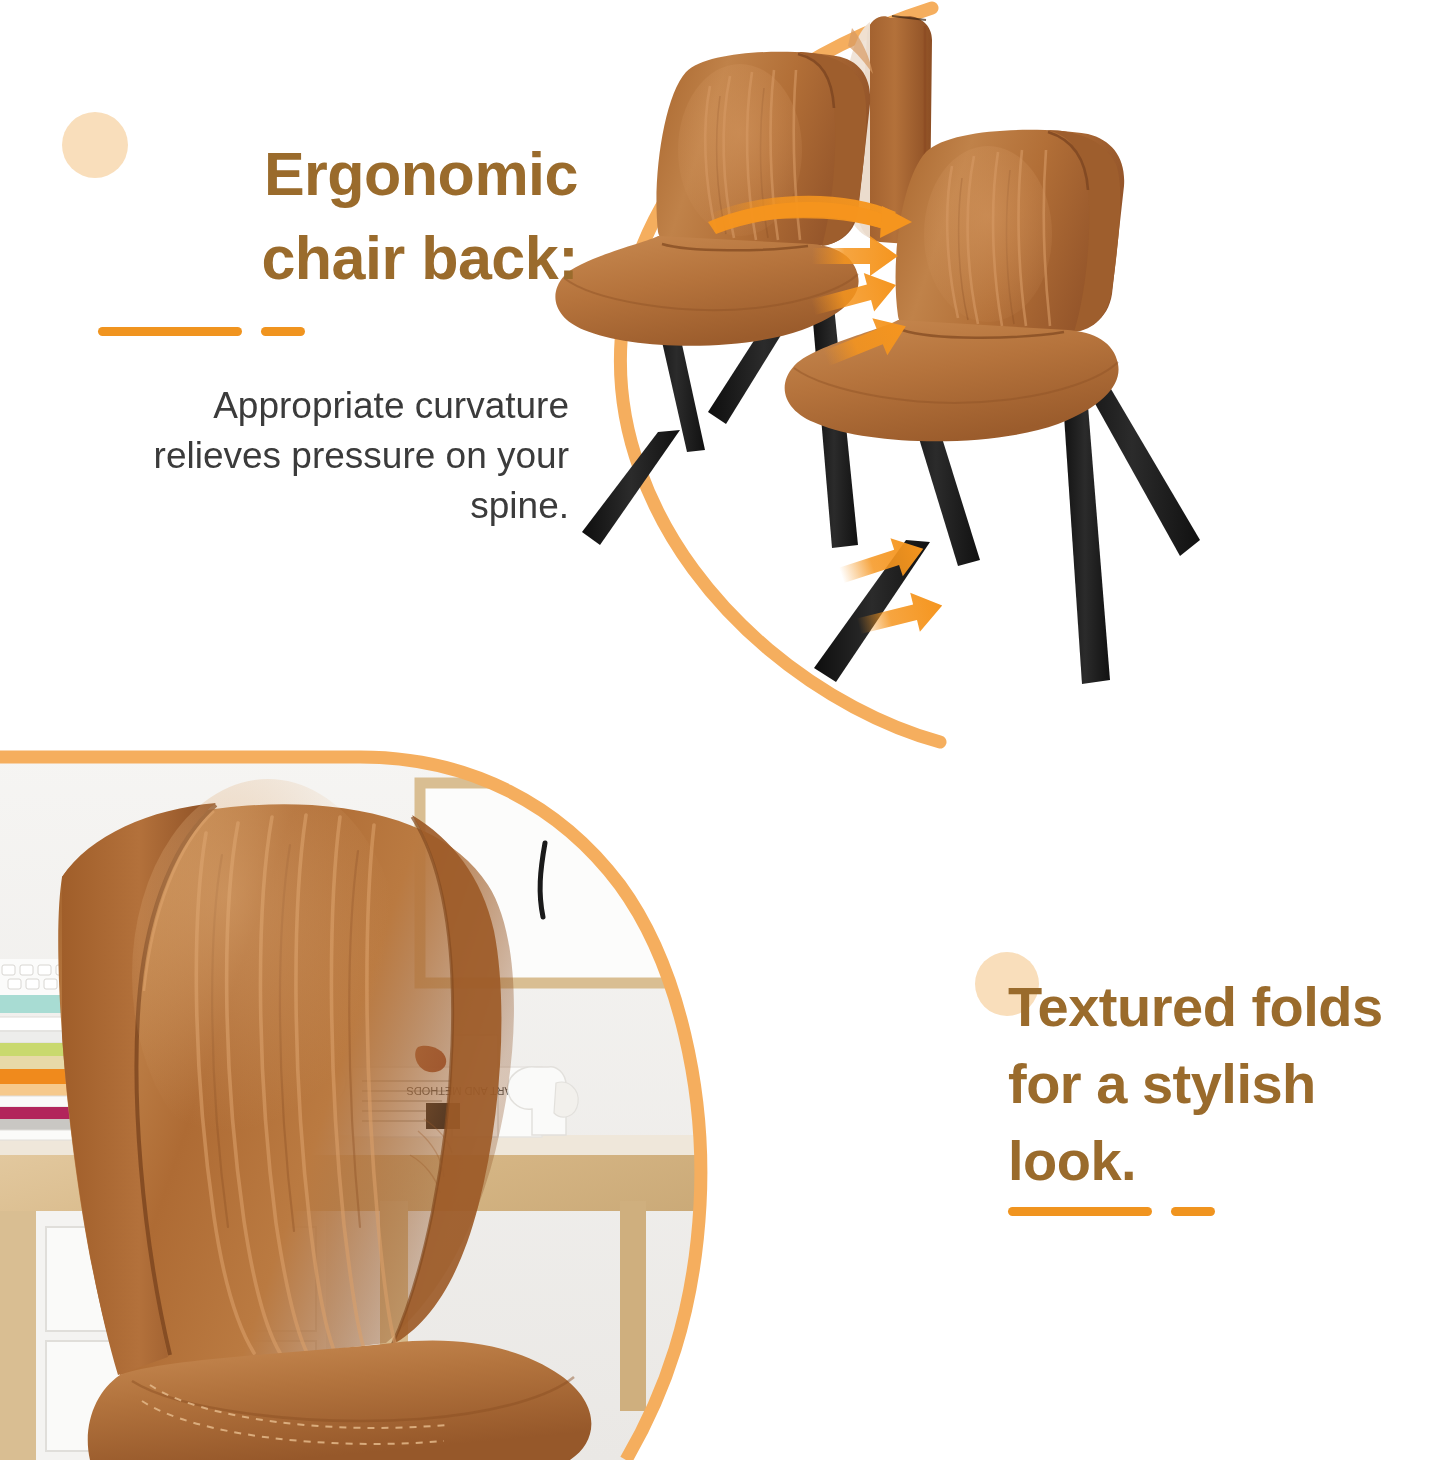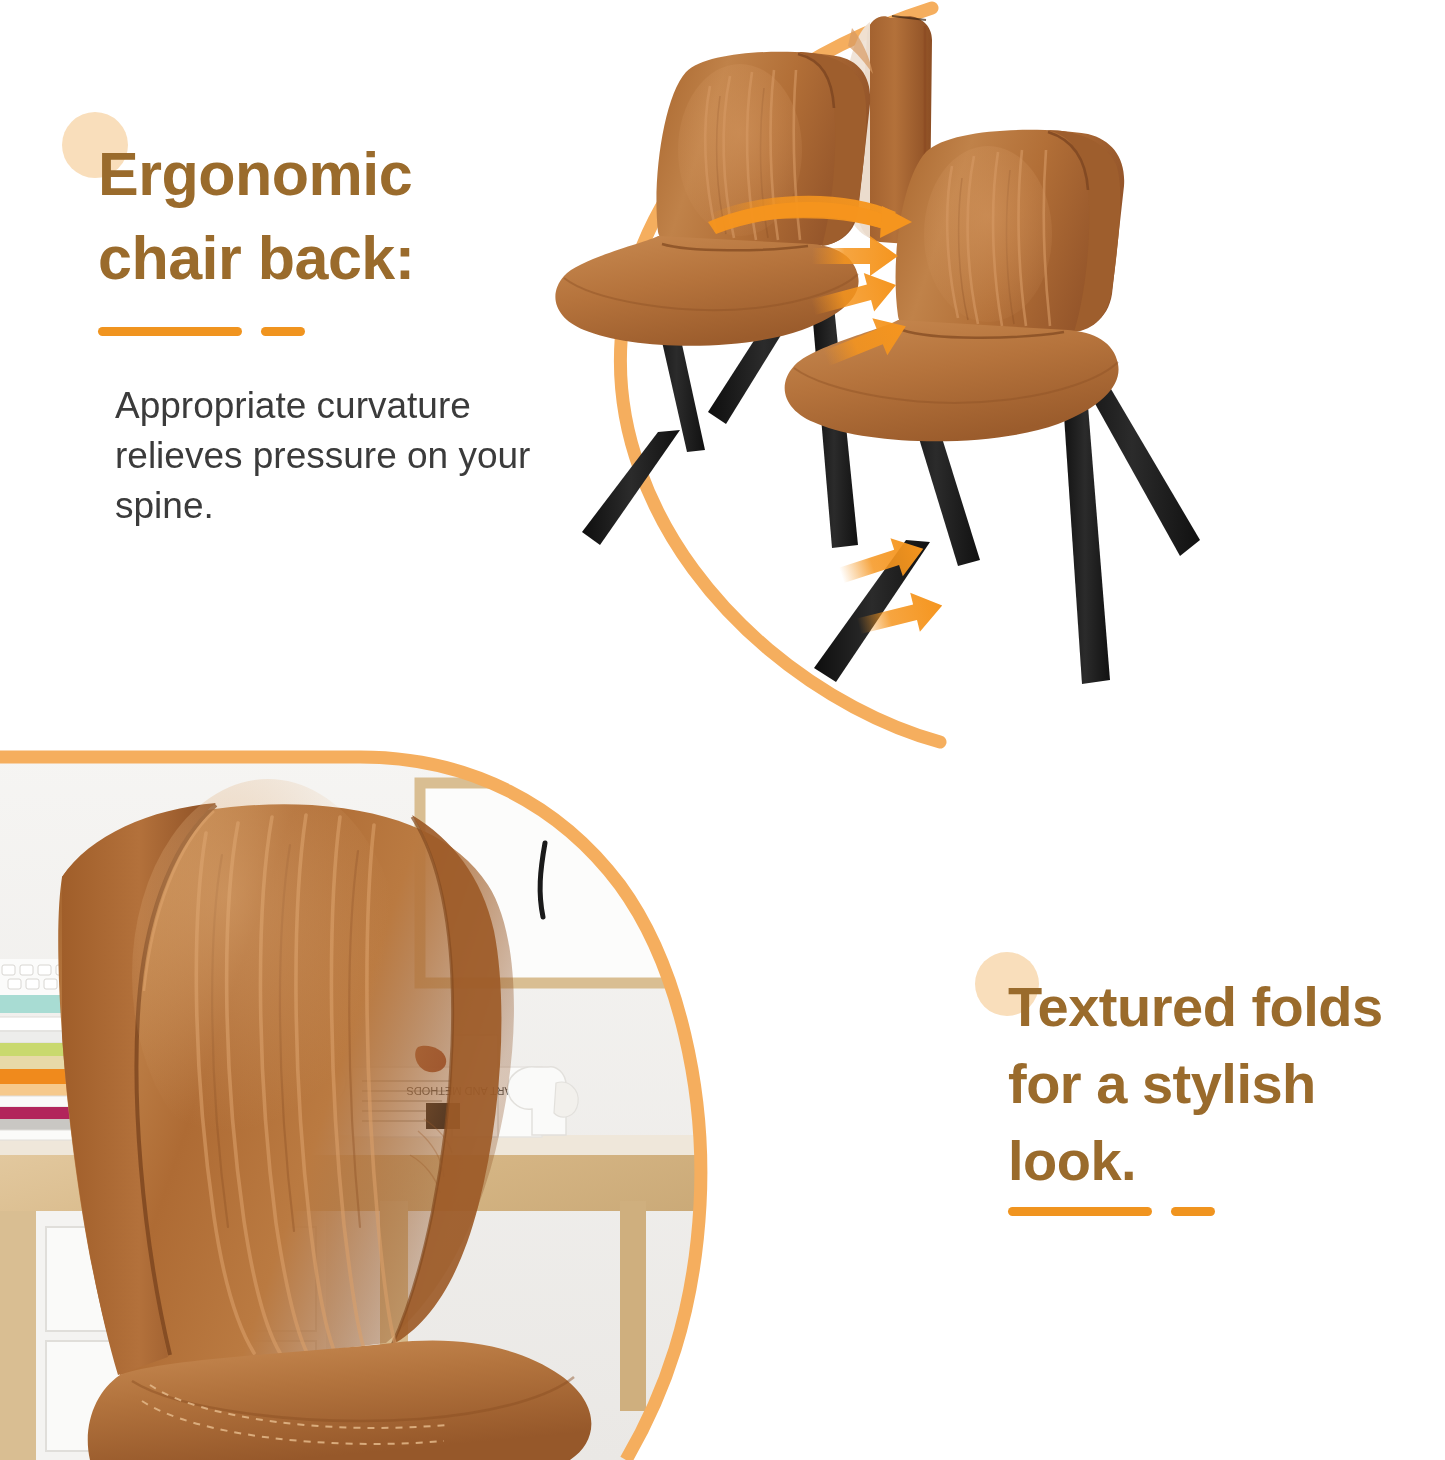--- a/index.html
+++ b/index.html
@@ -9,21 +9,21 @@
     font-family:"Liberation Sans", sans-serif;
     position:relative; overflow:hidden;
     background:#ffffff;
   }
 
   
   .panel { position:absolute; }
   .svgfull { position:absolute; inset:0; width:100%; height:100%; overflow:visible; }
 
   
-  #feature-block-top { left:0; top:0; width:600px; height:740px; }
+  #feature-block-top { left:0; top:0; width:600px; height:740px;text-align:right; }
 
   .peach-dot {
     position:absolute; border-radius:50%;
     background:#F9DEBB;
   }
   #dot-top { left:62px; top:112px; width:66px; height:66px; }
 
   .headline {
     position:absolute;
     font-size:61px; line-height:84px;
@@ -37,21 +37,20 @@
   .divider { position:absolute; display:flex; align-items:center; gap:19px; }
   .divider .bar-long  { width:144px; height:9px; border-radius:5px; background:#F0941F; }
   .divider .bar-short { width:44px;  height:9px; border-radius:5px; background:#F0941F; }
   #divider-top { left:98px; top:327px; }
 
   .bodytext {
     position:absolute;
     font-size:37px; line-height:50px;
     color:#3B3B3B;
     white-space:pre-line;
-    margin-left:16px;
   }
   #body-top { left:99px; top:381px; width:470px; }
 
   
   #feature-block-bottom { left:940px; top:900px; width:505px; height:400px; }
   #dot-bottom { left:975px; top:952px; width:64px; height:64px; }
   #headline-bottom { left:1008px; top:968px; width:460px; font-size:56px; line-height:77px; }
   #divider-bottom { left:1008px; top:1207px; }
 
   

